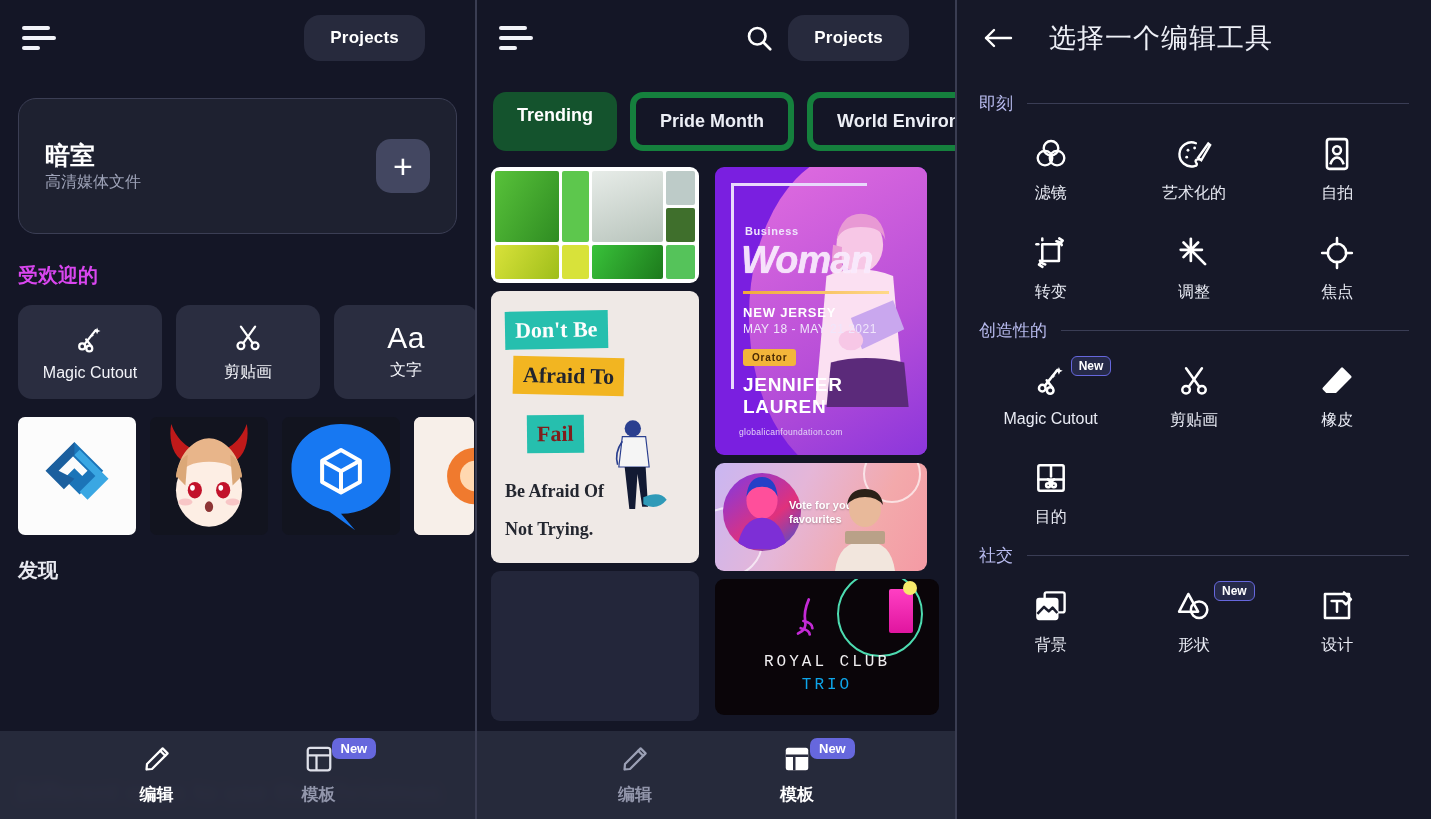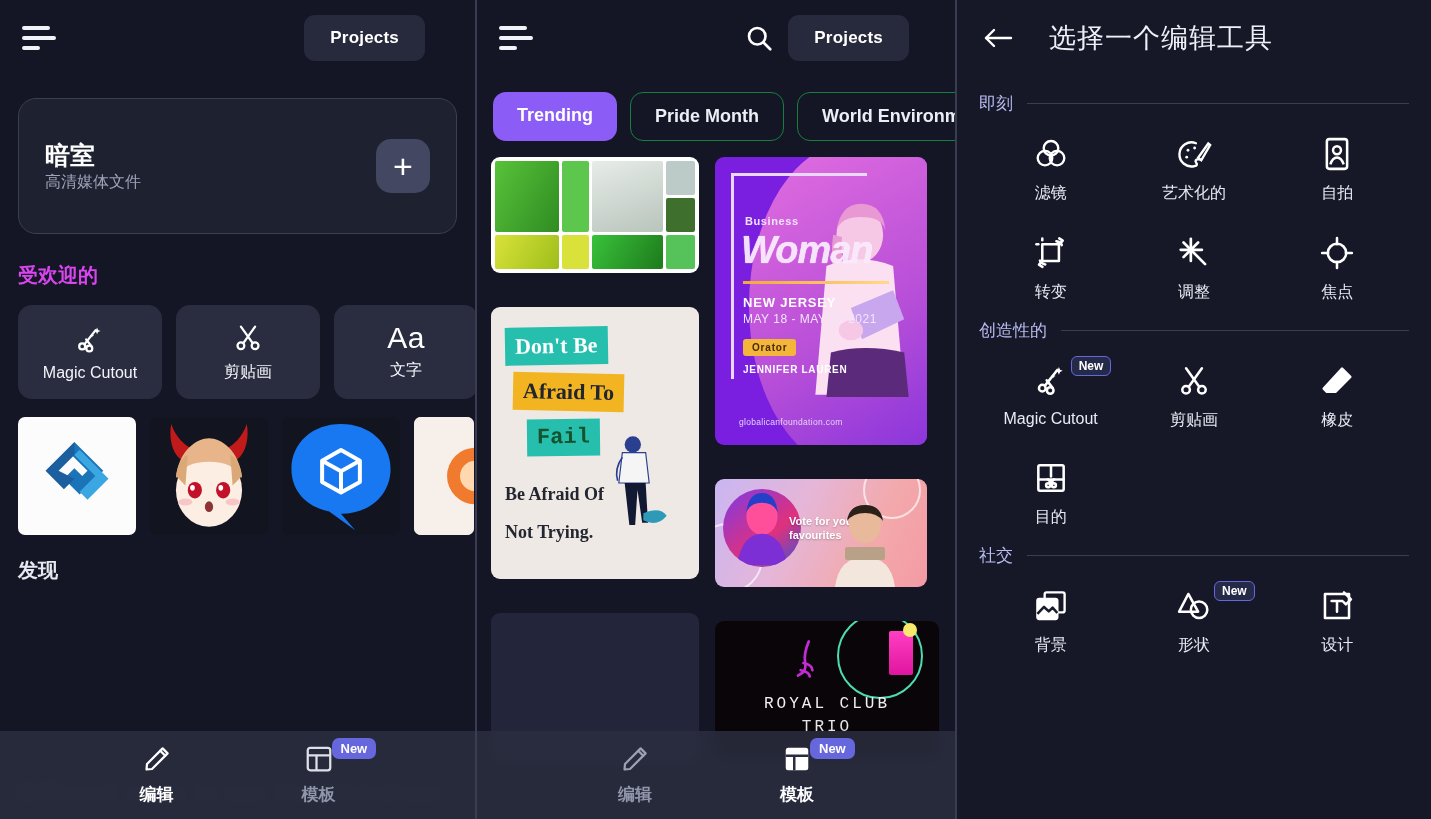--- a/index.html
+++ b/index.html
@@ -20,21 +20,21 @@
   
   .topbar { height: 76px; display:flex; align-items:center; padding: 0 22px; gap: 14px; }
   .hamburger { width: 34px; height: 26px; display:flex; flex-direction:column; justify-content:center; gap:6px; cursor:pointer;}
   .hamburger span { height:4px; background:#f2f3f8; border-radius:2px; display:block; }
   .hamburger span:nth-child(1){ width: 28px; }
   .hamburger span:nth-child(2){ width: 34px; }
   .hamburger span:nth-child(3){ width: 18px; }
   .spacer { flex: 1; }
   .projects-btn {
     background:#272a3d; color:#fff; font-size:17px; font-weight:bold;
-    padding: 13px 26px; border-radius: 11px; border:none; cursor:pointer;
+    padding: 13px 26px; border-radius: 16px; border:none; cursor:pointer;
     letter-spacing: .2px;
   }
   .search-icon { width:30px; height:30px; cursor:pointer; }
 
   
   .darkroom-card {
     margin: 22px 18px 0 18px; height: 136px;
     border: 1px solid #3b3e54; border-radius: 18px;
     background: #1e2130;
     display:flex; align-items:center; padding: 0 26px;
@@ -90,72 +90,72 @@
     background:#6667dd; color:#fff; font-size:13px; font-weight:bold;
     padding: 4px 9px; border-radius:7px; line-height:1;
   }
 
   
   .chips { display:flex; gap:13px; padding: 16px 0 0 16px; }
   .chip {
     padding: 13px 24px; border-radius:13px; font-size:18px; font-weight:bold;
     white-space:nowrap; flex:0 0 auto; cursor:pointer;
   }
-  .chip.active { background:#8b5cf6; color:#fff; }
-  .chip.idle { background:transparent; border:1px solid #15803d; color:#eceef5; }
+  .chip.active { background:#14532d; color:#fff; }
+  .chip.idle { background:transparent; border:6px solid #15803d; color:#eceef5; }
 
   .masonry { display:flex; gap:16px; padding: 16px 0 0 14px; }
-  .mcol { display:flex; flex-direction:column; gap:34px; }
+  .mcol { display:flex; flex-direction:column; gap:8px; }
   .mcard { border-radius:9px; overflow:hidden; position:relative; cursor:pointer; }
 
   
   .leaf-collage { width:208px; height:116px; background:#fff; padding:4px; border-radius:9px; }
   .lc-grid { width:100%; height:100%; display:grid; grid-template-columns: 1.35fr .55fr 1.5fr .6fr; grid-template-rows: 1fr 1fr 1fr; gap:3px; }
   .lc { border-radius:2px; }
 
   
   .afraid { width:208px; height:272px; background:#efe9e6; padding:20px 14px; position:relative; }
   .af-band { display:inline-block; padding:6px 10px; font-family:"Liberation Serif", serif; font-size:22px; font-weight:bold; }
   .af1 { background:#26bfae; color:#fdfdfd; transform:rotate(-1deg); }
   .af2 { background:#f2b521; color:#22252e; transform:rotate(1.2deg); margin-top:8px; margin-left:8px;}
-  .af3 { background:#26bfae; color:#14532d; transform:rotate(-.6deg); margin-top:8px; margin-left:22px;font-family:Liberation Mono, monospace;}
+  .af3 { background:#26bfae; color:#7f1d1d; transform:rotate(-.6deg); margin-top:20px; margin-left:22px;}
   .af-sub { font-family:"Liberation Serif", serif; color:#23262f; font-size:18px; font-weight:bold; line-height:1.35; margin-top:26px; }
   .af-person { position:absolute; right:30px; bottom:40px; width:70px; height:105px; }
 
   
   .bizwoman { width:212px; height:288px; background:#7a1fe0; position:relative; overflow:hidden; }
   .bw-arc { position:absolute; right:-34px; top:-16px; width:212px; height:330px; border-radius:50% 0 0 50%;
             background:linear-gradient(150deg,#e46fe0,#b84fd8 55%,#7f2fdc); }
   .bw-portrait { position:absolute; right:6px; top:40px; width:118px; height:200px; }
   .bw-frame { position:absolute; left:16px; top:16px; width:136px; height:3px; background:#e8d9fb; }
   .bw-frameL { position:absolute; left:16px; top:16px; width:3px; height:206px; background:#e8d9fb; }
   .bw-tag { position:absolute; left:30px; top:58px; color:#efe4fd; font-size:11px; letter-spacing:.6px; font-weight:600; }
   .bw-title { position:absolute; left:26px; top:72px; color:#f9eafd; font-size:38px; font-weight:bold; font-style:italic; letter-spacing:-1px;
               text-shadow: 0 0 1px #fff; opacity:.95; }
   .bw-rule { position:absolute; left:28px; top:124px; width:146px; height:3px; background:linear-gradient(90deg,#f0a93a,#ffd98a); }
   .bw-city { position:absolute; left:28px; top:138px; color:#fff; font-size:13px; font-weight:bold; letter-spacing:.8px; }
   .bw-date { position:absolute; left:28px; top:155px; color:#f0e6fb; font-size:12px; letter-spacing:.5px; }
   .bw-pillb { position:absolute; left:28px; top:182px; background:#f3b53a; color:#4a2a05; font-size:10px; font-weight:bold; padding:3px 9px; border-radius:3px; letter-spacing:.8px; }
-  .bw-name { position:absolute; left:28px; top:207px; color:#fff; font-size:10px; font-weight:bold; letter-spacing:.7px; }
+  .bw-name { position:absolute; left:28px; top:207px; color:#fff; font-size:19px; font-weight:bold; letter-spacing:.7px; }
   .bw-url { position:absolute; left:24px; bottom:18px; color:#e3d2f7; font-size:8.5px; letter-spacing:.3px; }
 
   
   .votebanner { width:212px; height:108px; position:relative; overflow:hidden;
     background: linear-gradient(115deg,#c9b6f2 0%, #e5b6d8 38%, #f3a9ab 72%, #f49aa4 100%); }
   .vb-circle { position:absolute; left:8px; top:10px; width:78px; height:78px; border-radius:50%;
                background:linear-gradient(140deg,#7d3ae6,#e0317c 60%,#3a54d8); overflow:hidden; }
   .vb-txt { position:absolute; left:74px; top:36px; color:#fff; font-size:11px; font-weight:bold; line-height:1.25;
             text-shadow:0 1px 2px rgba(0,0,0,.25); }
   .vb-guy { position:absolute; right:24px; bottom:0; width:76px; height:84px; }
   .vb-ring { position:absolute; border:2px solid rgba(255,255,255,.65); border-radius:50%; }
 
   
   .royal { width:224px; height:136px; background:#0a0509; position:relative; overflow:hidden; }
   .royal-t1 { position:absolute; left:0; right:0; top:74px; text-align:center; color:#f0eef0; font-family:"Liberation Mono", monospace; font-size:16px; letter-spacing:3px; }
-  .royal-t2 { position:absolute; left:0; right:0; top:97px; text-align:center; color:#e5e5e5; font-family:"Liberation Mono", monospace; font-size:16px; letter-spacing:3px; }
+  .royal-t2 { position:absolute; left:0; right:0; top:97px; text-align:center; color:#0ea5e9; font-family:"Liberation Mono", monospace; font-size:16px; letter-spacing:3px; }
   .royal-glass { position:absolute; right:26px; top:10px; width:24px; height:44px; border-radius:2px;
                  background:linear-gradient(180deg,#ff3fc3,#e0159f); }
   .royal-lemon { position:absolute; right:22px; top:2px; width:14px; height:14px; border-radius:50%; background:#f7e96b; }
   .royal-neon  { position:absolute; right:16px; top:-8px; width:86px; height:86px; border-radius:50%; border:2px solid #4ddbb0; }
   .royal-swirl { position:absolute; left:74px; top:16px; width:36px; height:52px; }
 
   .placeholder-card { width:208px; height:150px; background:#23263a; border-radius:9px; }
 
   
   .rt-top { height:76px; display:flex; align-items:center; padding: 0 24px; gap:34px; }

